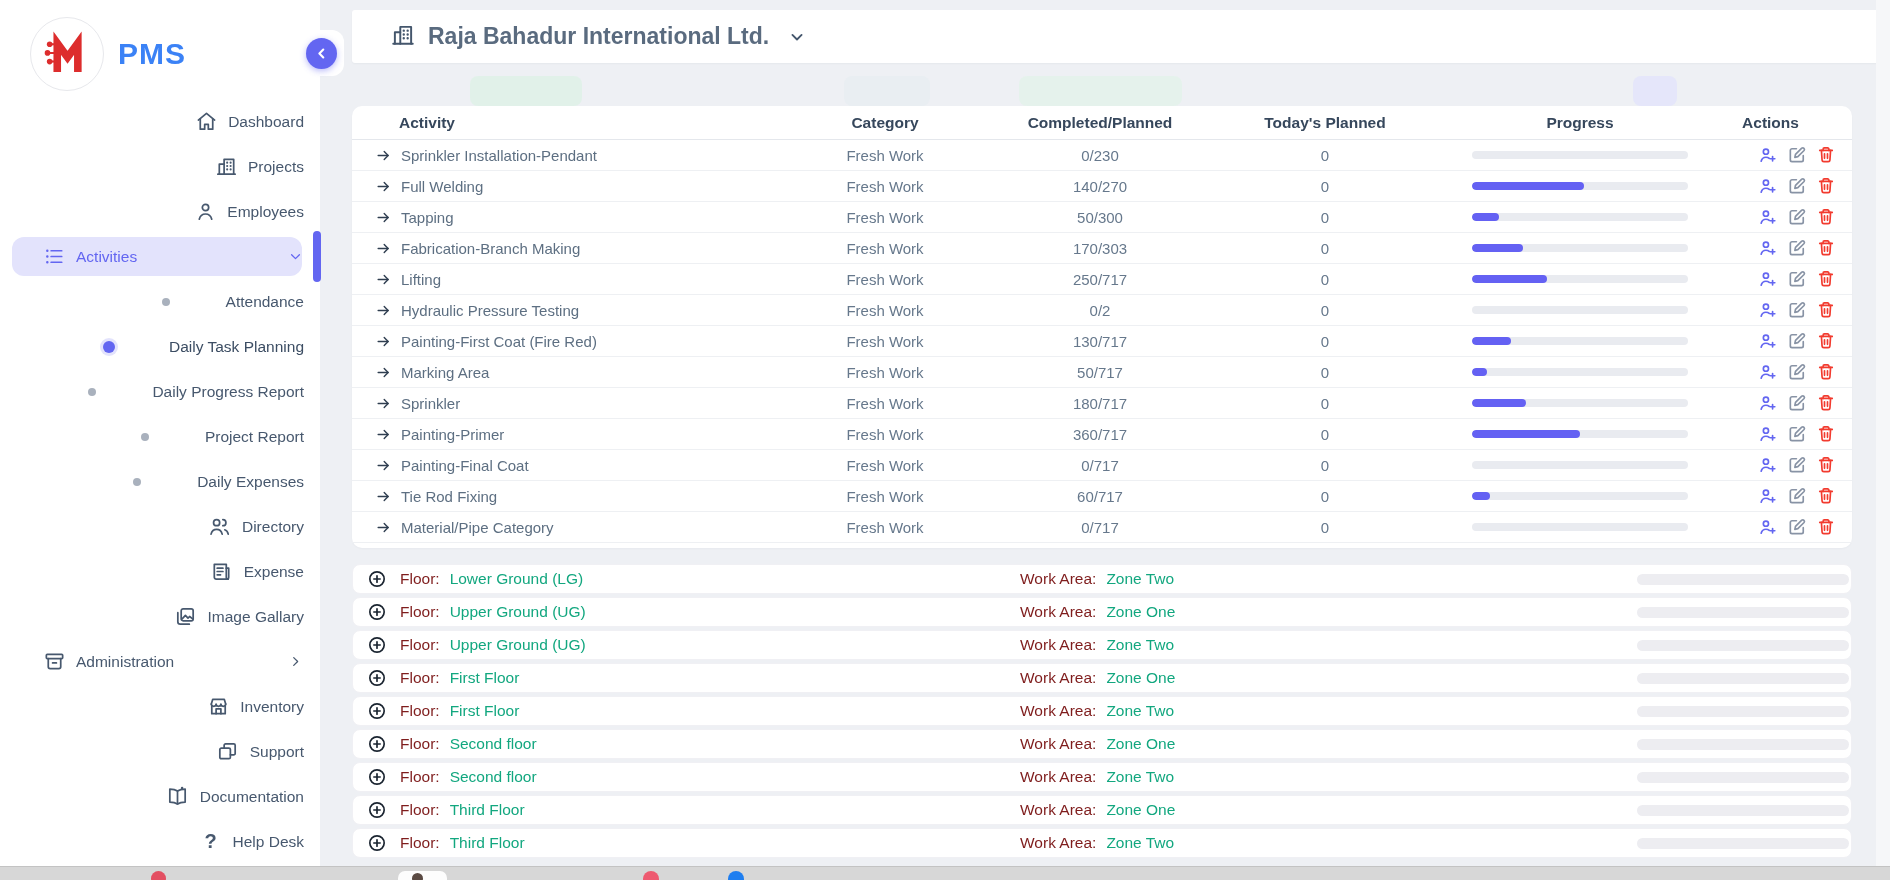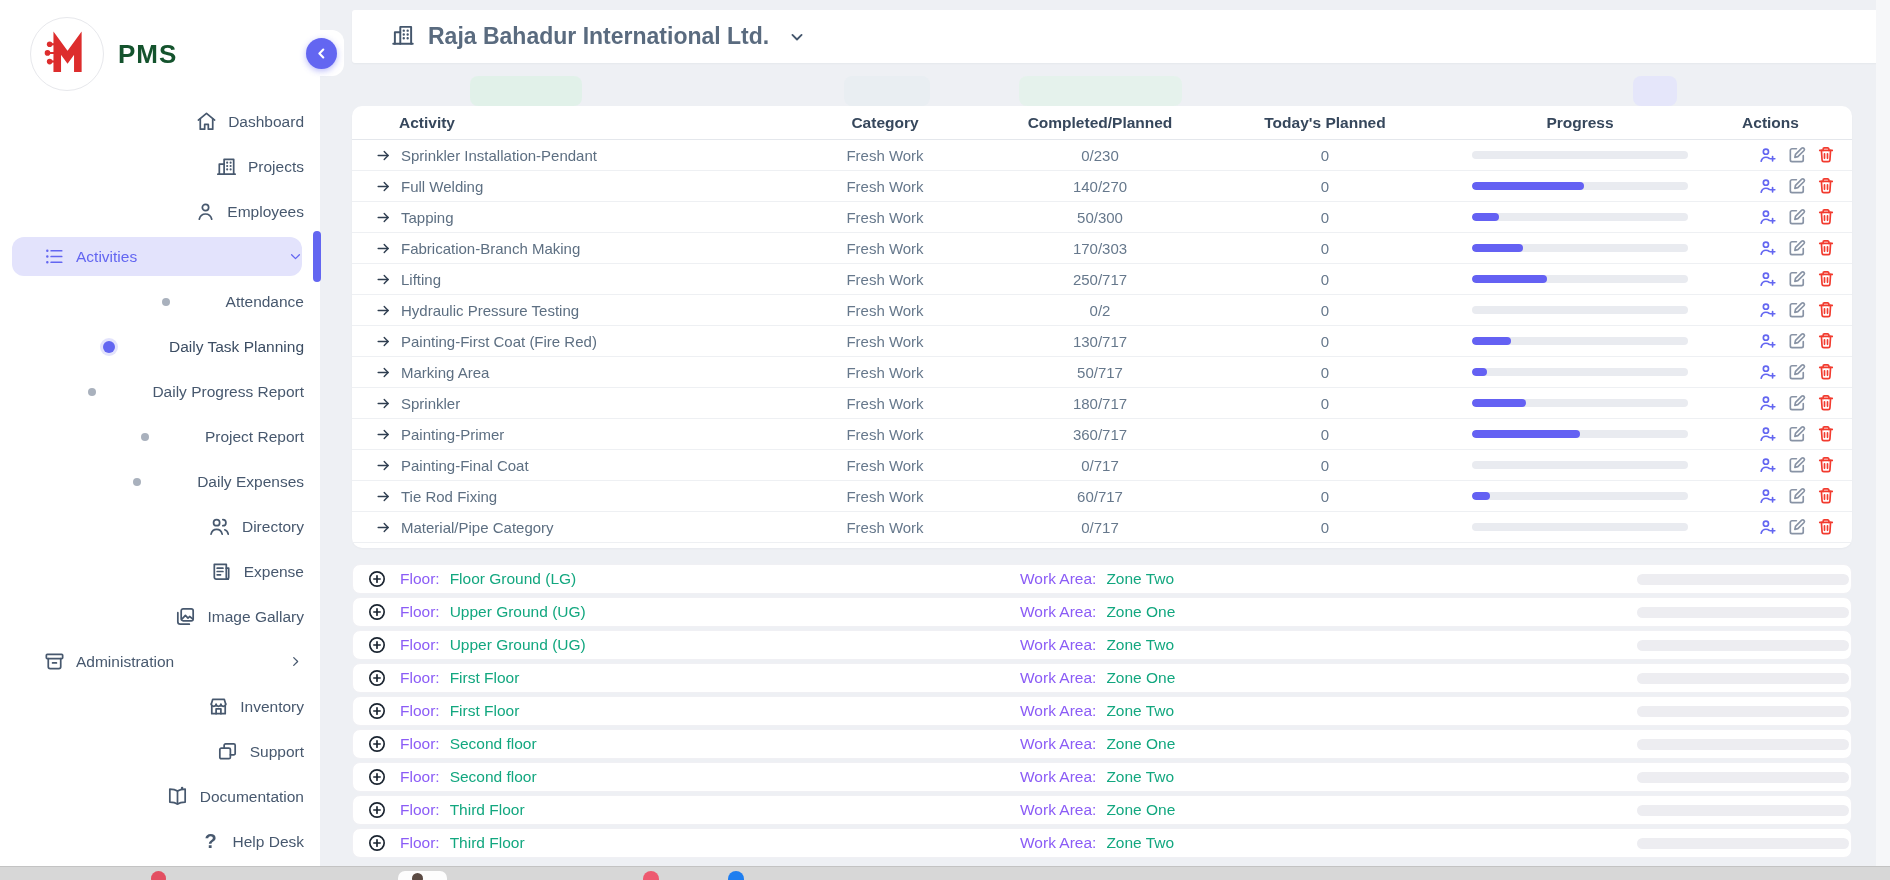--- a/index.html
+++ b/index.html
@@ -4,21 +4,21 @@
 <style>
   * { margin:0; padding:0; box-sizing:border-box; }
   html,body { width:1890px; height:880px; overflow:hidden; }
   body { background:#eef0f4; font-family:"Liberation Sans", sans-serif; position:relative; }
 
   
   .sidebar { position:absolute; left:0; top:0; width:320px; height:866px; background:#ffffff; z-index:5; }
   .logo-row { display:flex; align-items:center; gap:14px; padding:17px 0 0 30px; }
   .logo-circle { width:74px; height:74px; border-radius:50%; background:#fff; border:1px solid #e7e8ec; display:flex; align-items:center; justify-content:center; }
   .logo-circle svg { width:52px; height:52px; }
-  .logo-text { font-size:26px; font-weight:700; color:#14532d; letter-spacing:1px; }
+  .logo-text { font-size:30px; font-weight:700; color:#3b82f6; letter-spacing:1px; }
   .collapse-wrap { position:absolute; left:298px; top:30px; width:46px; height:46px; background:#fff; border-radius:12px; z-index:9; }
   .collapse-btn { position:absolute; left:8px; top:8px; width:31px; height:31px; border-radius:50%; background:#6366f1; border:none; cursor:pointer; display:flex; align-items:center; justify-content:center; box-shadow:0 2px 6px rgba(99,102,241,.45); }
   .collapse-btn svg { width:17px; height:17px; color:#fff; }
 
   .nav { position:absolute; top:99px; left:0; right:0; }
   .nav-item { position:relative; height:45px; display:flex; align-items:center; padding:0 16px 0 42px; cursor:pointer; color:#47586e; font-size:15.5px;justify-content:flex-end; }
   .nav-item .nicon { width:24px; height:24px; margin-right:10px; display:flex; align-items:center; justify-content:center; position:relative; z-index:1; }
   .nav-item .nicon svg { width:23px; height:23px; }
   .nav-item .nlabel { position:relative; z-index:1; }
   .nav-item .trail { margin-left:auto; position:relative; z-index:1; display:flex; }
@@ -71,21 +71,21 @@
   .iconbtn svg { width:20px; height:20px; }
   .ib-assign { color:#6366f1; }
   .ib-edit { color:#8893a5; }
   .ib-del { color:#f23b2f; }
 
   
   .floors { position:absolute; left:352px; top:564px; width:1500px; display:flex; flex-direction:column; gap:3px; z-index:1; }
   .floor-row { position:relative; height:30px; background:#fff; border:1px solid #f0f0f4; border-radius:8px; display:flex; align-items:center; padding-left:14px; font-size:15.5px; }
   .plus-btn { width:20px; height:20px; background:none; border:none; padding:0; cursor:pointer; color:#1a2430; display:flex; }
   .plus-btn svg { width:20px; height:20px; }
-  .fl-label, .wa-label { color:#8b5cf6; font-weight:400; }
+  .fl-label, .wa-label { color:#7f1d1d; font-weight:400; }
   .fl-value, .wa-value { color:#12a77f; }
   .fl-label { margin-left:13px; }
   .fl-value { margin-left:10px; }
   .workarea { position:absolute; left:667px; display:flex; gap:10px; }
   .fl-bar { position:absolute; left:1284px; top:9px; width:212px; height:11px; border-radius:6px; background:#ededf1; overflow:hidden; }
   .fl-fill { height:100%; border-radius:6px; background:#6562f0; }
 
   
   .scroll-strip { position:absolute; right:0; top:0; width:14px; height:866px; background:#f6f7f9; z-index:6; }
   .bottombar { position:absolute; left:0; bottom:0; width:1890px; height:14px; background:#d7d7d7; border-top:1px solid #c3c3c3; z-index:10; }
@@ -852,21 +852,21 @@
 
 <section class="floors">
   <div class="floor-row">
     <button class="plus-btn">
       <svg viewBox="0 0 24 24" fill="none" stroke="currentColor" stroke-width="2" stroke-linecap="round">
         <circle cx="12" cy="12" r="8.6"></circle>
           <path d="M12 8.2v7.6M8.2 12h7.6"></path>
       </svg>
     </button>
     <span class="fl-label v-flabel">Floor:</span>
-    <span class="fl-value v-floor">Floor Ground (LG)</span>
+    <span class="fl-value v-floor">Lower Ground (LG)</span>
     <span class="workarea">
       <span class="wa-label v-walabel">Work Area:</span>
       <span class="wa-value v-wa">Zone Two</span>
     </span>
     <span class="fl-bar"><span class="fl-fill" style="width: 0%;"></span></span>
   </div>
 
   <div class="floor-row">
     <button class="plus-btn">
       <svg viewBox="0 0 24 24" fill="none" stroke="currentColor" stroke-width="2" stroke-linecap="round">

